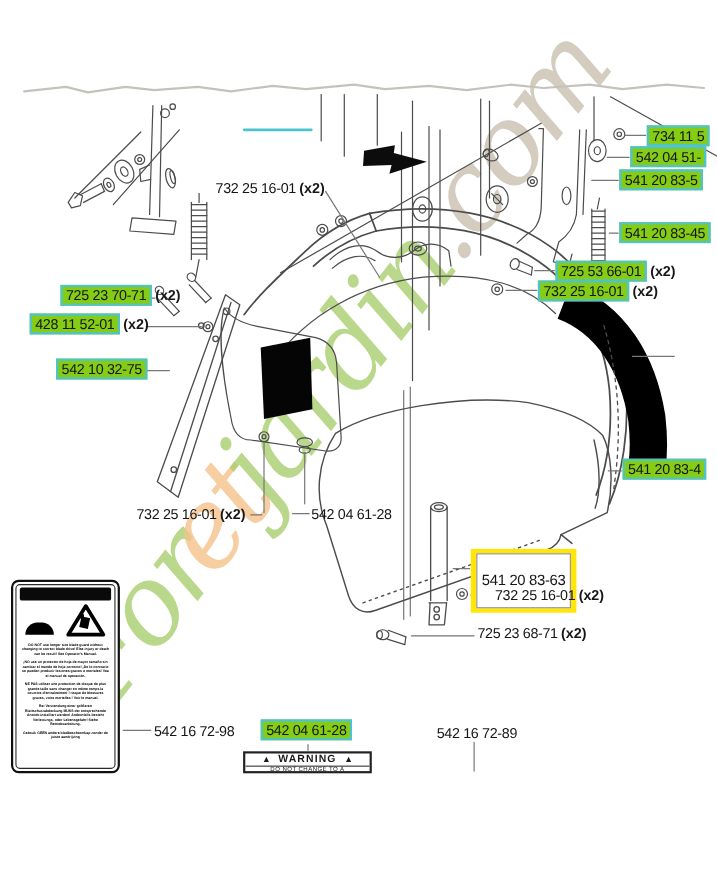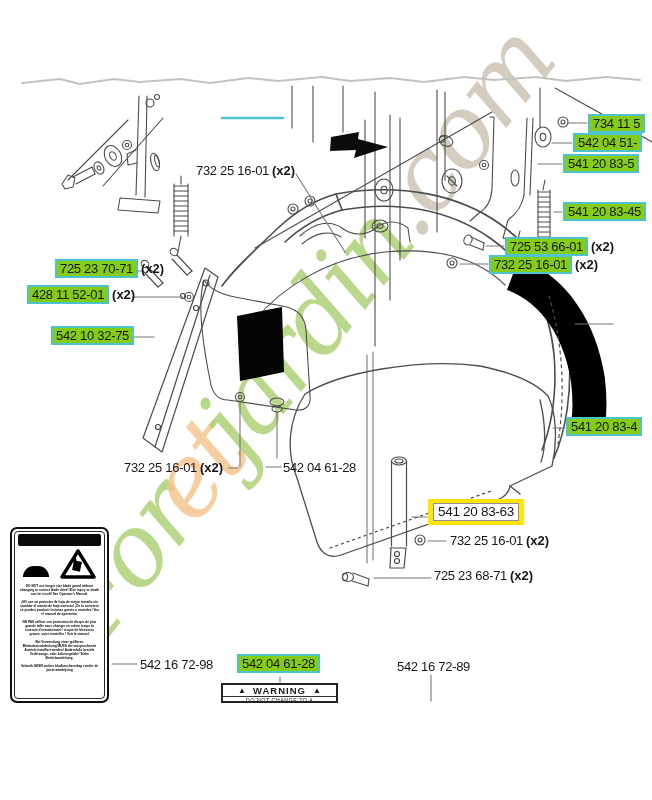--- a/index.html
+++ b/index.html
@@ -15,21 +15,21 @@
   
   #diagram{position:absolute;left:0;top:0;z-index:2;}
   
   .lbl{position:absolute;z-index:3;font-size:13px;line-height:15px;letter-spacing:-0.3px;
        color:#161616;white-space:nowrap;}
   .lbl .qty{font-weight:bold;margin-left:3px;letter-spacing:0;}
   .boxed .num{display:inline-block;border:2px solid #4fc3cd;background:#84cc16;
        padding:0 3px;line-height:15px;}
   .sel-outer{display:inline-block;background:#ffe606;padding:4px 5px;}
   .sel-inner{display:inline-block;background:#ffffff;border:1px solid #8f8f8f;
-       padding:0 4px;line-height:16px;font-size:13.5px;}
+       padding:16px 4px;line-height:16px;font-size:13.5px;}
   
   .decal{position:absolute;left:10px;top:527px;width:99px;height:176px;z-index:4;
        background:#fff;border:2px solid #101010;border-radius:7px;overflow:hidden;
        box-sizing:border-box;padding:2px;}
   .decal-inner{border:1px solid #2a2a2a;border-radius:4px;height:100%;box-sizing:border-box;
        padding:1px 2px;overflow:hidden;}
   .decal-bar{height:12px;background:#0a0a0a;border-radius:2px;margin:1px 1px 2px 1px;}
   .decal-icons{display:flex;justify-content:space-between;align-items:flex-end;
        padding:2px 6px 1px 6px;height:30px;}
   .decal-dome{width:26px;height:11px;background:#000;border-radius:13px 13px 0 0;margin-bottom:3px;}

